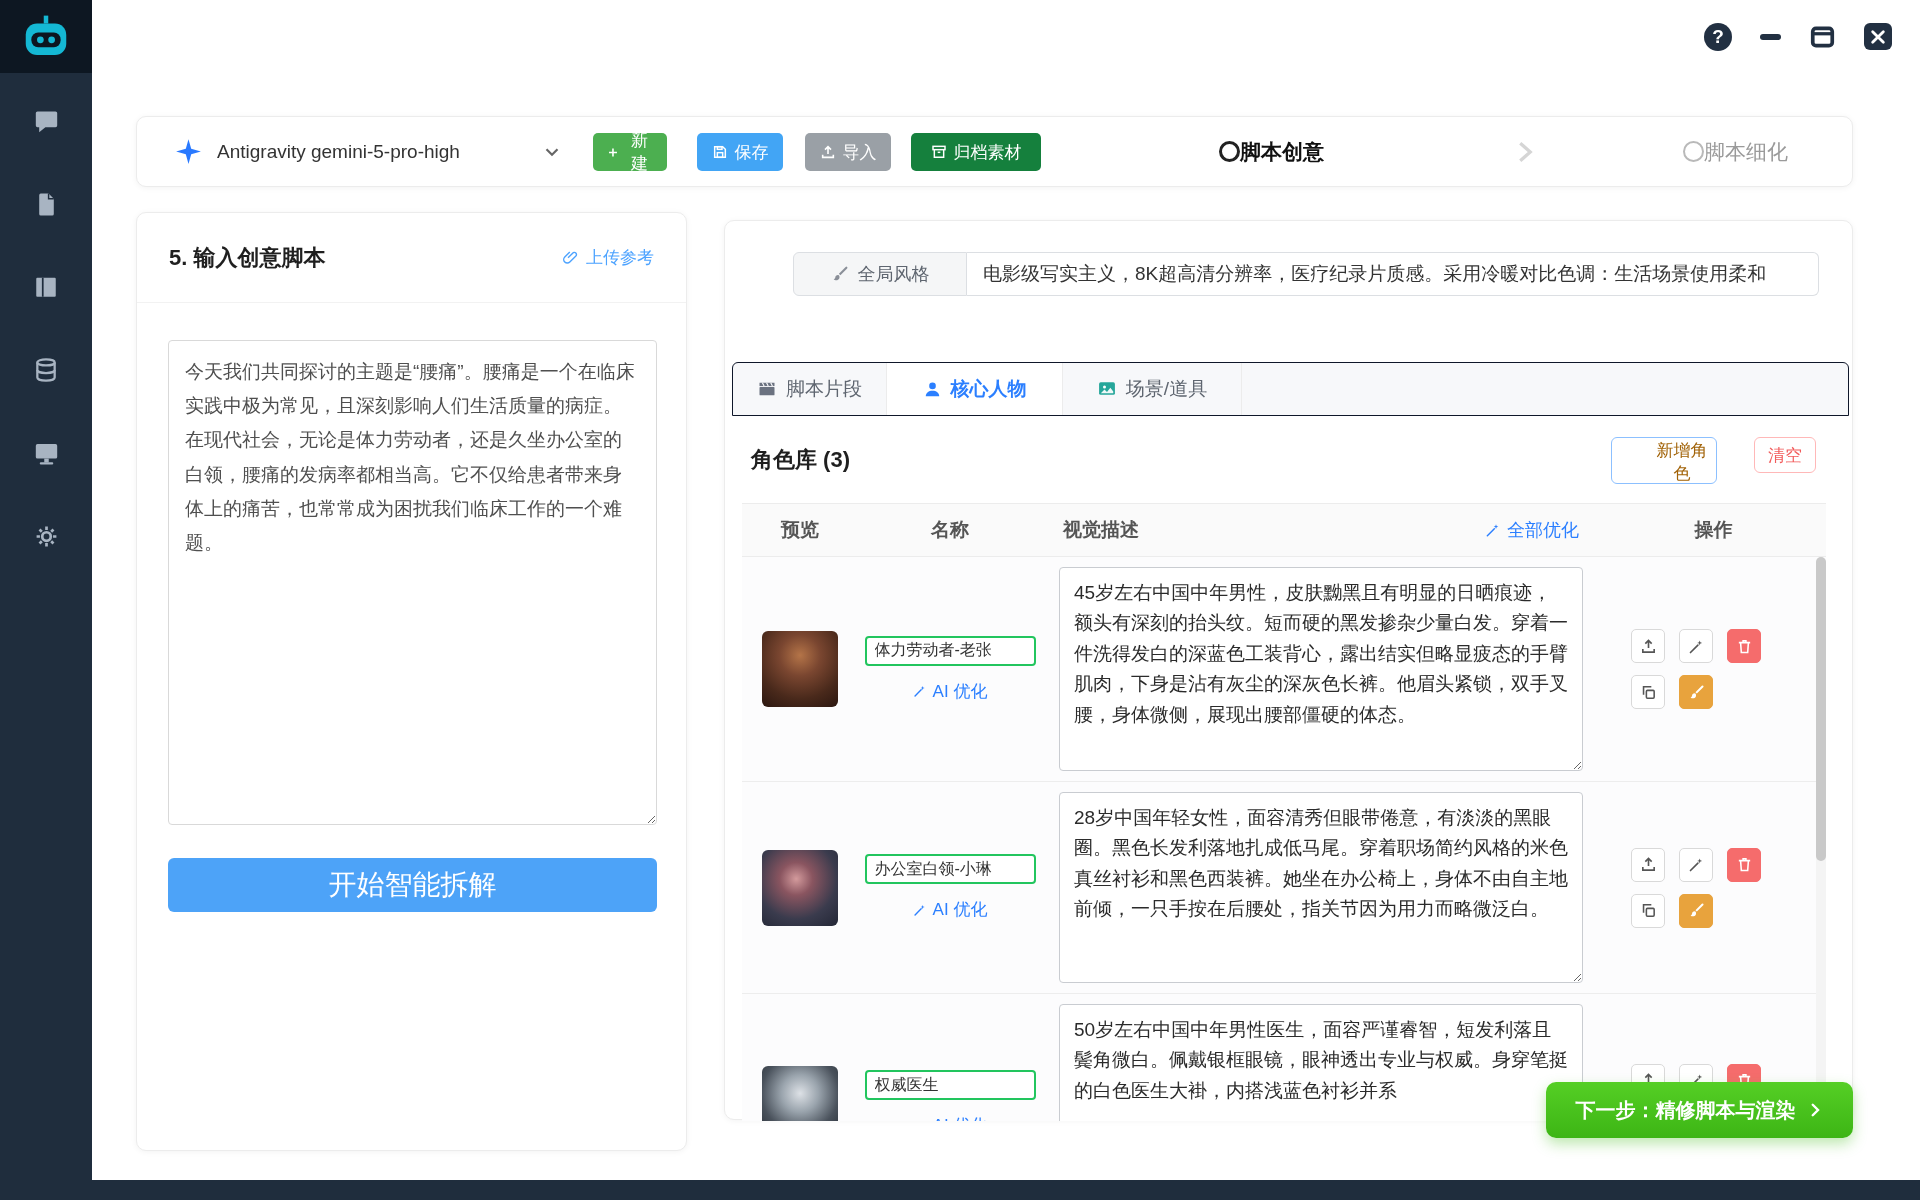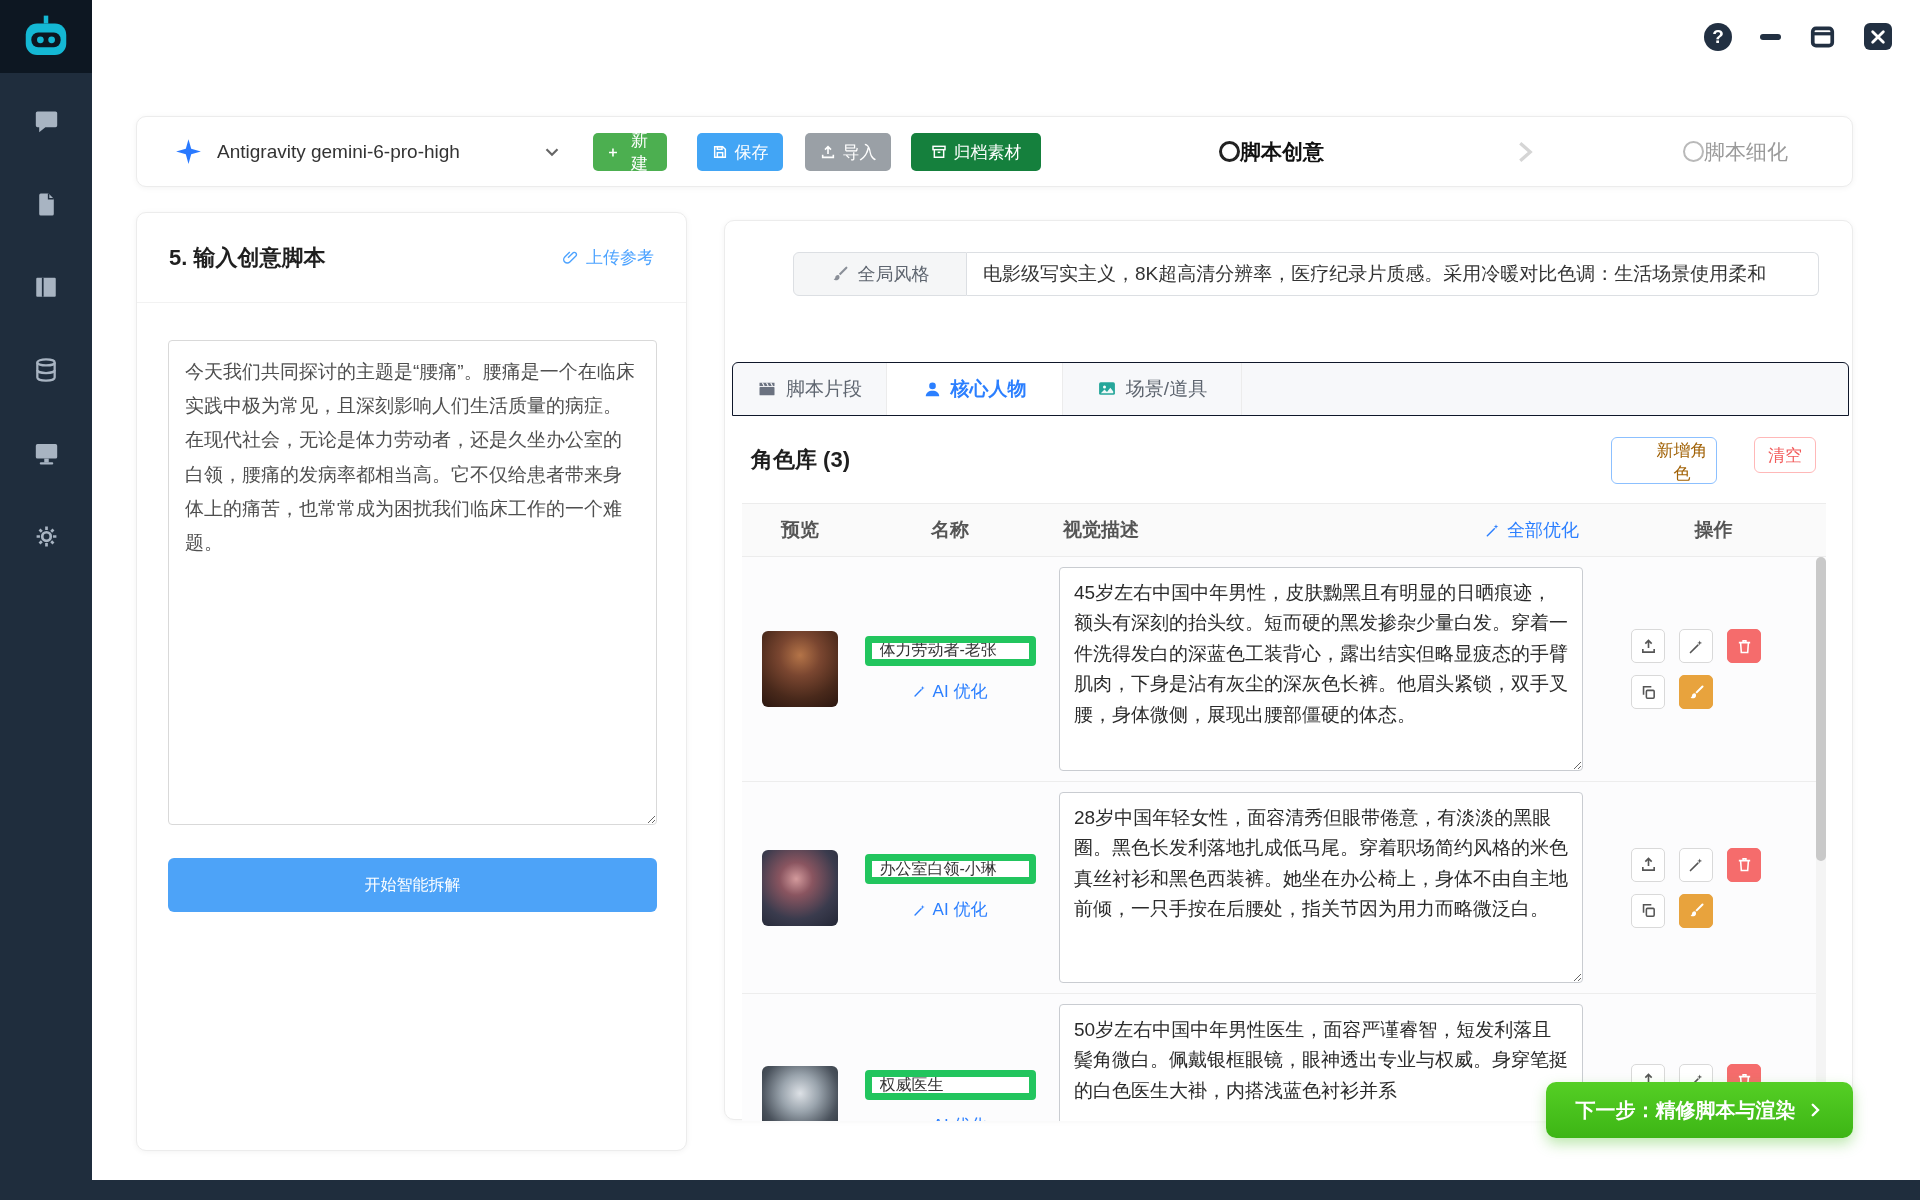--- a/index.html
+++ b/index.html
@@ -57,21 +57,21 @@
   
   .left-card { left:136px; top:212px; width:551px; height:939px; }
   .lp-titlerow { height:90px; padding:0 32px; display:flex; align-items:center; justify-content:space-between;
                  border-bottom:1px solid #f2f2f2; }
   .lp-title { font-size:22px; font-weight:bold; color:#1f1f1f; }
   .upload-ref { display:flex; align-items:center; gap:7px; color:#4da3ff; font-size:17px; cursor:pointer; }
   .script-ta { position:absolute; left:31px; top:127px; width:489px; height:485px; border:1px solid #d9d9d9;
                border-radius:4px; padding:14px 16px; font-size:19px; line-height:1.8; color:#4f4f4f;
                font-family:inherit; resize:both; }
   .start-btn { position:absolute; left:31px; top:645px; width:489px; height:54px; background:#4da3f8;
-               border:none; border-radius:6px; color:#fff; font-size:16px; cursor:pointer; font-family:inherit; }
+               border:none; border-radius:6px; color:#fff; font-size:28px; cursor:pointer; font-family:inherit; }
 
   
   .right-card { left:724px; top:220px; width:1129px; height:900px; }
   .stylebar { position:absolute; left:24px; top:31px; width:1070px; height:44px; display:flex; }
   .stylebar-label { width:174px; background:#f5f6f7; border:1px solid #dcdfe3; border-radius:6px 0 0 6px;
                     display:flex; align-items:center; justify-content:center; gap:9px; font-size:18px; color:#5f6670;margin-left:44px; }
   .stylebar-input { flex:1; border:1px solid #dcdfe3; border-left:none; border-radius:0 6px 6px 0;
                     padding:0 16px; font-size:19px; color:#333; font-family:inherit; min-width:0; }
   .tabsbar { position:absolute; left:7px; top:141px; width:1117px; height:54px; background:#f7f8fa;
              border:1px solid #0f172a; border-radius:6px 6px 0 0; display:flex; }
@@ -94,21 +94,21 @@
   .optimize-all { display:flex; align-items:center; gap:6px; color:#2b7fff; font-weight:normal; font-size:18px; cursor:pointer; }
   .tbody { position:relative; height:564px; overflow:hidden; }
   .trow { display:grid; grid-template-columns:116px 184px 559px 225px; border-bottom:1px solid #ededed; background:#fcfcfd; }
   .trow-1 { height:225px; } .trow-2 { height:212px; } .trow-3 { height:220px; }
   .cell-preview { display:flex; align-items:center; justify-content:center; }
   .photo { width:76px; height:76px; border-radius:6px; cursor:pointer; }
   .photo-1 { background:radial-gradient(circle at 50% 32%, #b47448 0%, #7a4630 32%, #49291b 68%, #2b1710 100%); }
   .photo-2 { background:radial-gradient(circle at 45% 38%, #d39a9c 0%, #8a5560 26%, #3a3b4d 64%, #232736 100%); }
   .photo-3 { background:radial-gradient(circle at 50% 36%, #dde1e6 0%, #9aa4ad 30%, #4a525c 62%, #20262e 100%); }
   .cell-name { display:flex; flex-direction:column; align-items:center; justify-content:center; gap:14px; }
-  .name-input { width:171px; height:30px; border:7px solid #22c55e; border-radius:4px; font-size:16px;
+  .name-input { width:171px; height:30px; border:2px solid #22c55e; border-radius:4px; font-size:16px;
                 padding:0 8px; color:#333; font-family:inherit; }
   .ai-link { display:flex; align-items:center; gap:6px; color:#2b7fff; font-size:17px; cursor:pointer; }
   .cell-desc { display:flex; padding:10px 18px 10px 17px; }
   .desc-ta { flex:1; border:1px solid #c9ccd1; border-radius:4px; padding:10px 14px; font-size:19px;
              line-height:1.6; color:#2b2b2b; font-family:inherit; background:#fff; resize:both; min-width:0; }
   .cell-actions { display:flex; flex-direction:column; justify-content:center; gap:12px; padding-left:30px; }
   .act-row { display:flex; gap:14px; }
   .abtn { width:34px; height:34px; border-radius:5px; border:1px solid #d9d9d9; background:#fff; color:#555;
           display:flex; align-items:center; justify-content:center; cursor:pointer; padding:0; }
   .abtn.danger { background:#f56c6c; border-color:#f56c6c; color:#fff; }
@@ -195,21 +195,21 @@
     </div>
   </div>
   <div class="footerbar"></div>
 
   <div class="card header-card">
     <div class="hc-abs sparkle">
       <svg class="ic" width="27" height="27" viewBox="0 0 24 24">
         <path d="M12 1l2.4 8.6L23 12l-8.6 2.4L12 23l-2.4-8.6L1 12l8.6-2.4z" fill="#2979ff"></path>
       </svg>
     </div>
-    <div class="hc-abs model-label">Antigravity gemini-6-pro-high</div>
+    <div class="hc-abs model-label">Antigravity gemini-5-pro-high</div>
     <div class="hc-abs model-chev">
       <svg class="ic" width="22" height="22" viewBox="0 0 24 24" fill="none" stroke="#666" stroke-width="2.4">
         <path d="M6 9l6 6 6-6"></path>
       </svg>
     </div>
     <button class="hbtn hbtn-new">
       <svg class="ic" width="15" height="15" viewBox="0 0 24 24" fill="none" stroke="#fff" stroke-width="3.2">
           <path d="M12 4v16M4 12h16"></path>
         </svg>
       <span>新建</span>

